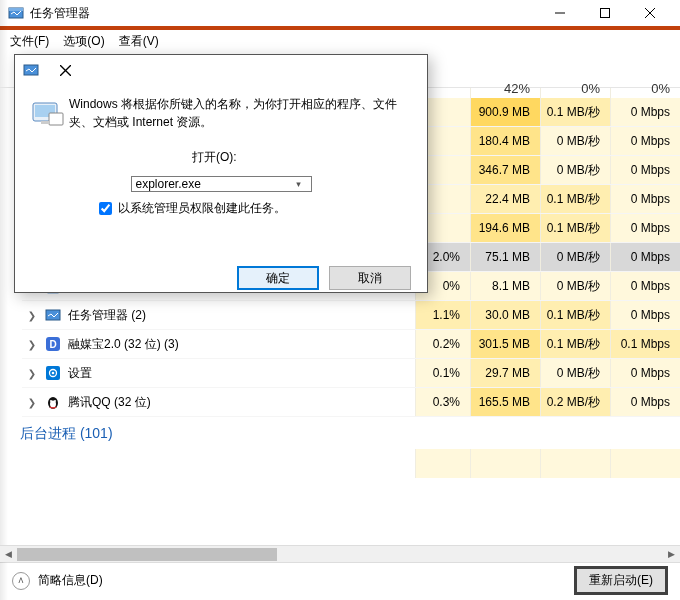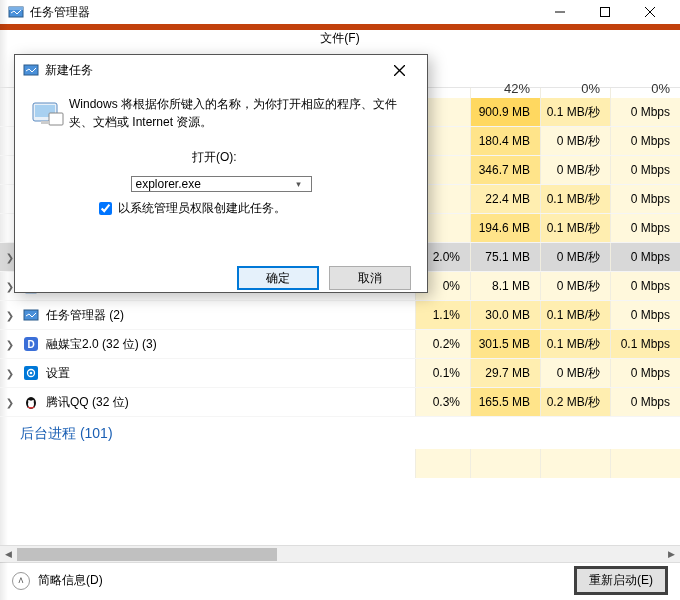--- a/index.html
+++ b/index.html
@@ -1,37 +1,37 @@
 <!DOCTYPE html>
 <html><head>
 <meta charset="utf-8">
 <style>
 * { box-sizing: border-box; margin: 0; padding: 0; font-family: "Microsoft YaHei", "Segoe UI", sans-serif; }
 body { background: #fff; width: 680px; height: 600px; overflow: hidden; position: relative; }
 
-.titlebar { height: 30px; display: flex; align-items: center; padding: 0 8px; background: #fff; border-bottom: 6px solid #c2410c; }
+.titlebar { height: 30px; display: flex; align-items: center; padding: 0 8px; background: #fff; border-bottom: 4px solid #c2410c; }
 .titlebar .icon { width: 16px; height: 16px; margin-right: 6px; }
 .titlebar .title { font-size: 12px; color: #000; flex: 1; }
 .winbtns { display: flex; }
 .winbtn { width: 45px; height: 30px; display: flex; align-items: center; justify-content: center; color: #333; }
 .winbtn svg { width: 10px; height: 10px; }
 
-.menubar { height: 22px; display: flex; align-items: center; padding: 0 10px; font-size: 12px; color: #000; gap: 14px; flex-direction: column; }
+.menubar { height: 22px; display: flex; align-items: center; padding: 0 10px; font-size: 12px; color: #000; gap: 14px; }
 .menubar span { cursor: default; }
 
 .content { position: relative; height: 510px; overflow: hidden; }
 
 .table-area { position: absolute; top: 0; left: 0; right: 0; bottom: 0; }
 .thead { display: flex; border-bottom: 1px solid #e5e5e5; font-size: 12px; color: #555; height: 36px; }
 .thead .namecol { flex: 1; }
 .thead .col { width: 70px; text-align: right; padding: 4px 10px 4px 4px; border-left: 1px solid #eee; display: flex; flex-direction: column; justify-content: center; margin-top: 40px; }
 .thead .col .pct { font-size: 13px; color: #333; }
 .thead .col .lbl { font-size: 11px; color: #666; }
 
-.rows { font-size: 12px; }
+.rows { font-size: 12px; padding-left: 22px; }
 .row { display: flex; height: 29px; align-items: center; border-bottom: 1px solid #f5f5f5; }
 .row .exp { width: 20px; text-align: center; color: #666; font-size: 10px; }
 .row .ricon { width: 18px; height: 16px; margin-right: 6px; display: inline-flex; align-items: center; justify-content: center; }
 .row .rname { flex: 1; display: flex; align-items: center; padding-left: 2px; }
 .row .cell { width: 70px; text-align: right; padding-right: 10px; border-left: 1px solid #f0ede0; height: 100%; display: flex; align-items: center; justify-content: flex-end; }
 
 .heat0 { background: #fff8dc; }
 .heat1 { background: #ffeeb0; }
 .heat2 { background: #ffe48a; }
 .heat3 { background: #ffd860; }
@@ -315,21 +315,20 @@
 </div>
 
 <div class="dialog">
   <div class="dlg-title">
     <span class="icon">
       <svg viewBox="0 0 16 16">
           <rect x="1" y="3" width="14" height="10" fill="#4a90d9" stroke="#2a5a8a"></rect>
           <path d="M3 9 L6 7 L9 10 L13 6" stroke="#fff" fill="none"></path>
         </svg>
     </span>
-    <span class="t">新建任务</span>
     <div class="dlg-close">
       <svg width="11" height="11" viewBox="0 0 10 10">
           <line x1="0" y1="0" x2="10" y2="10" stroke="#000" stroke-width="1.2"></line>
           <line x1="10" y1="0" x2="0" y2="10" stroke="#000" stroke-width="1.2"></line>
         </svg>
     </div>
   </div>
   <div class="dlg-body">
     <div class="dlg-desc">
       <div class="bigicon">

